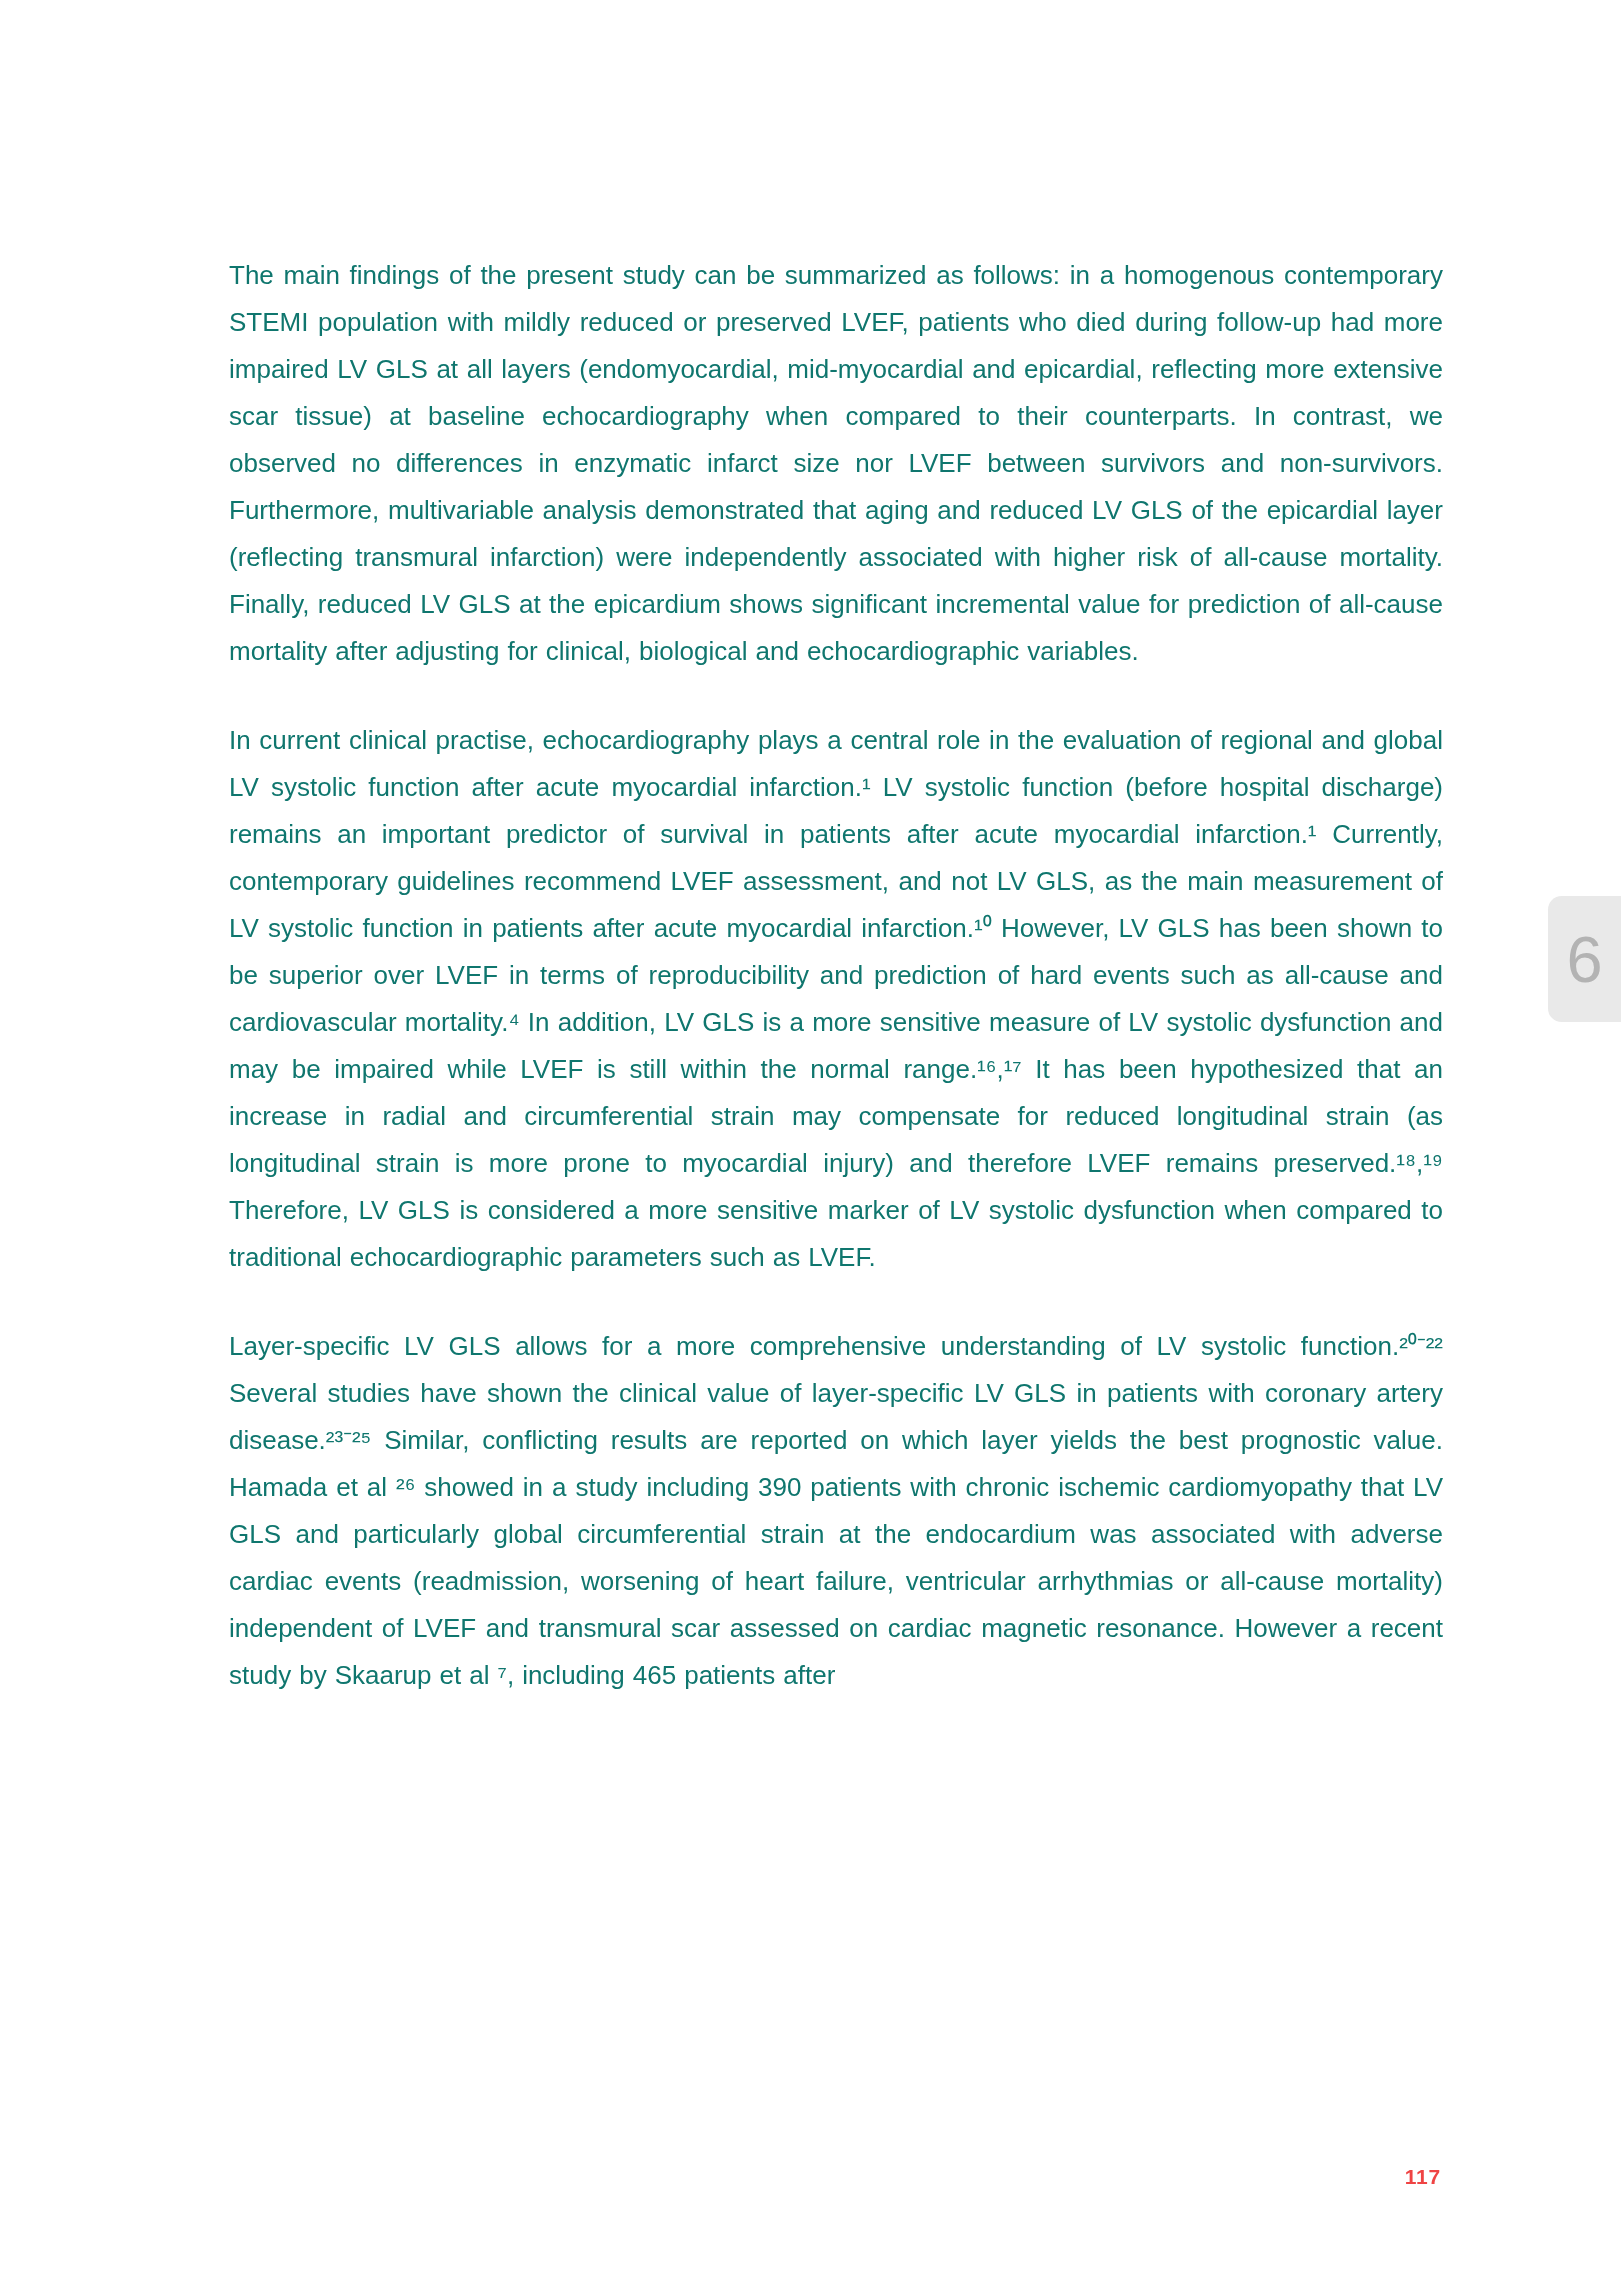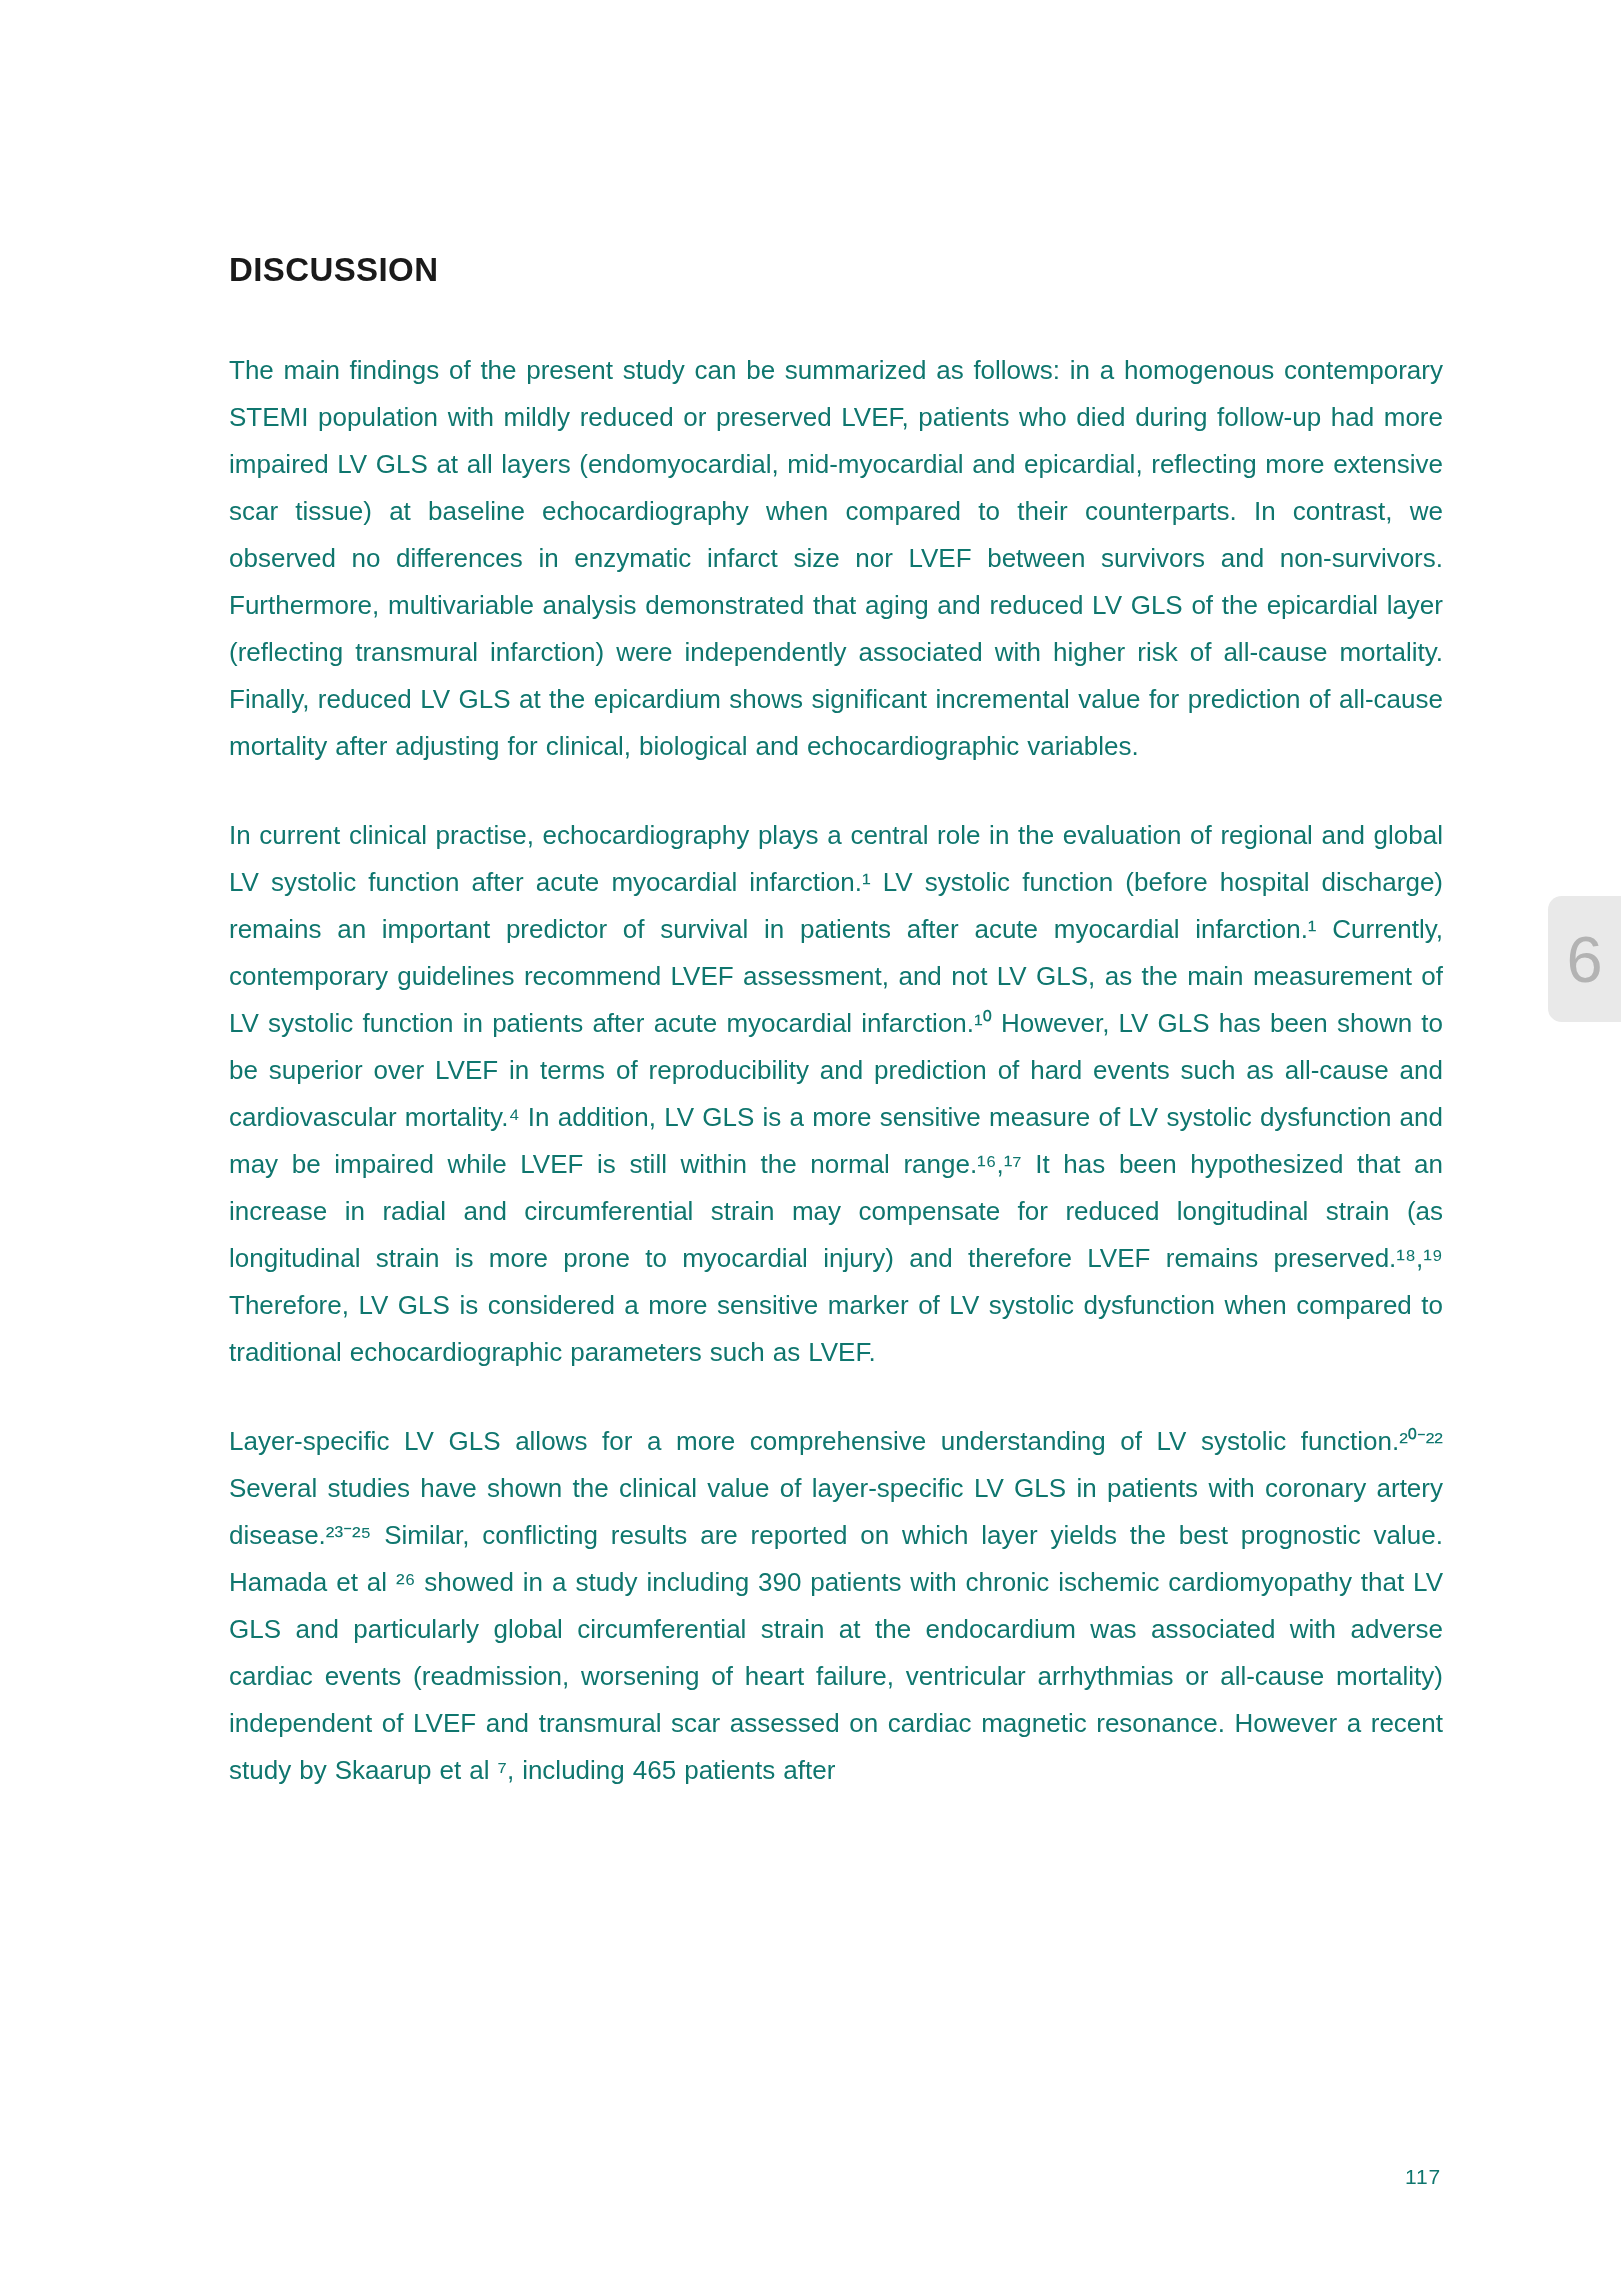--- a/index.html
+++ b/index.html
@@ -52,32 +52,31 @@
     font-size: 65px;
     font-weight: 400;
     color: #b3b3b3;
     line-height: 1;
   }
   .page-num {
     position: absolute;
     right: 180px;
     top: 2165px;
     font-size: 21px;
-    font-weight: 400;
-    color: #0f766e;
+    font-weight: 700;
+    color: #ef4444;
     letter-spacing: 0.8px;
   }
 </style>
 </head>
 <body>
 
 <div class="page">
 
   <div class="text-block">
-    <h1 class="heading">DISCUSSION</h1>
 
     <p class="para">The main findings of the present study can be summarized as follows: in a homogenous contemporary STEMI population with mildly reduced or preserved LVEF, patients who died during follow-up had more impaired LV GLS at all layers (endomyocardial, mid-myocardial and epicardial, reflecting more extensive scar tissue) at baseline echocardiography when compared to their counterparts. In contrast, we observed no differences in enzymatic infarct size nor LVEF between survivors and non-survivors. Furthermore, multivariable analysis demonstrated that aging and reduced LV GLS of the epicardial layer (reflecting transmural infarction) were independently associated with higher risk of all-cause mortality. Finally, reduced LV GLS at the epicardium shows significant incremental value for prediction of all-cause mortality after adjusting for clinical, biological and echocardiographic variables.</p>
 
     <p class="para">In current clinical practise, echocardiography plays a central role in the evaluation of regional and global LV systolic function after acute myocardial infarction.¹ LV systolic function (before hospital discharge) remains an important predictor of survival in patients after acute myocardial infarction.¹ Currently, contemporary guidelines recommend LVEF assessment, and not LV GLS, as the main measurement of LV systolic function in patients after acute myocardial infarction.¹⁰ However, LV GLS has been shown to be superior over LVEF in terms of reproducibility and prediction of hard events such as all-cause and cardiovascular mortality.⁴ In addition, LV GLS is a more sensitive measure of LV systolic dysfunction and may be impaired while LVEF is still within the normal range.¹⁶,¹⁷ It has been hypothesized that an increase in radial and circumferential strain may compensate for reduced longitudinal strain (as longitudinal strain is more prone to myocardial injury) and therefore LVEF remains preserved.¹⁸,¹⁹ Therefore, LV GLS is considered a more sensitive marker of LV systolic dysfunction when compared to traditional echocardiographic parameters such as LVEF.</p>
 
     <p class="para">Layer-specific LV GLS allows for a more comprehensive understanding of LV systolic function.²⁰⁻²² Several studies have shown the clinical value of layer-specific LV GLS in patients with coronary artery disease.²³⁻²⁵ Similar, conflicting results are reported on which layer yields the best prognostic value. Hamada et al ²⁶ showed in a study including 390 patients  with chronic ischemic cardiomyopathy that LV GLS and particularly global circumferential strain at the endocardium was associated with adverse cardiac events (readmission, worsening of heart failure, ventricular arrhythmias or all-cause mortality) independent of  LVEF and transmural scar assessed on cardiac magnetic resonance. However a recent study by Skaarup et al ⁷, including 465 patients after</p>
   </div>
 
   <div class="chapter-tab">
     <span class="chapter-num">6</span>

